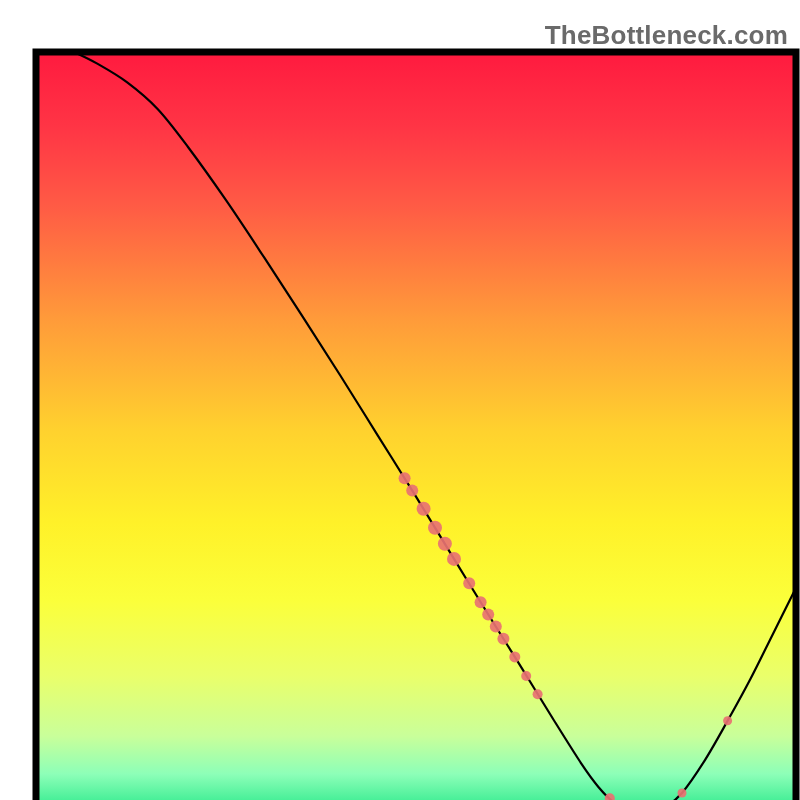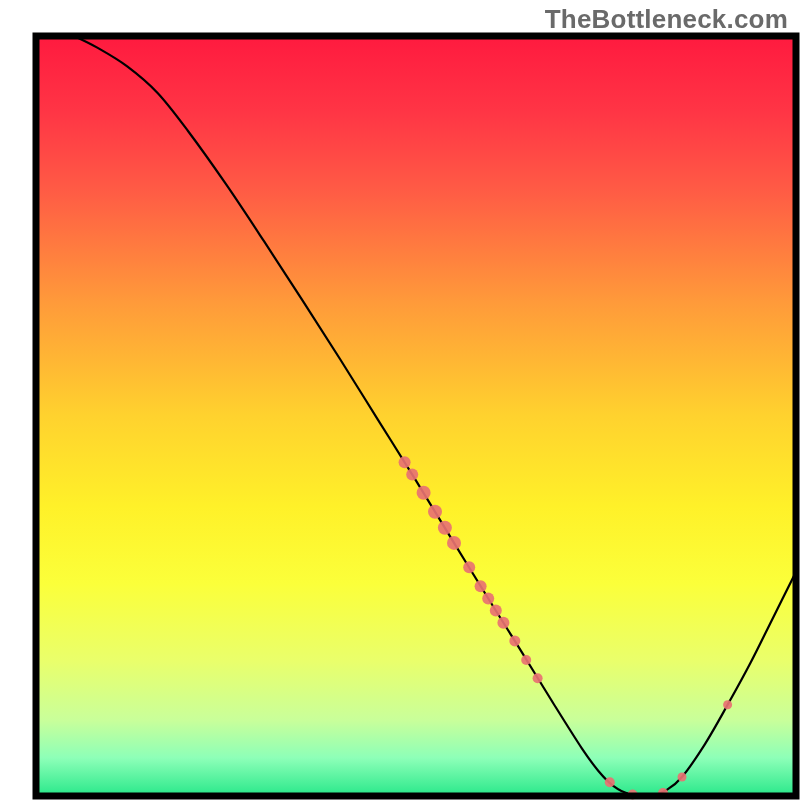--- a/index.html
+++ b/index.html
@@ -5,21 +5,21 @@
   html, body {
     margin: 0;
     padding: 0;
     width: 800px;
     height: 800px;
     background: #ffffff;
     overflow: hidden;
   }
   .chart-container {
     position: absolute;
-    top: 0;
+    top: 16px;
     left: 0;
     width: 800px;
     height: 696px;
   }
   .watermark {
     position: absolute;
     top: 4px;
     right: 12px;
     font-family: Arial, Helvetica, sans-serif;
     font-size: 26px;

